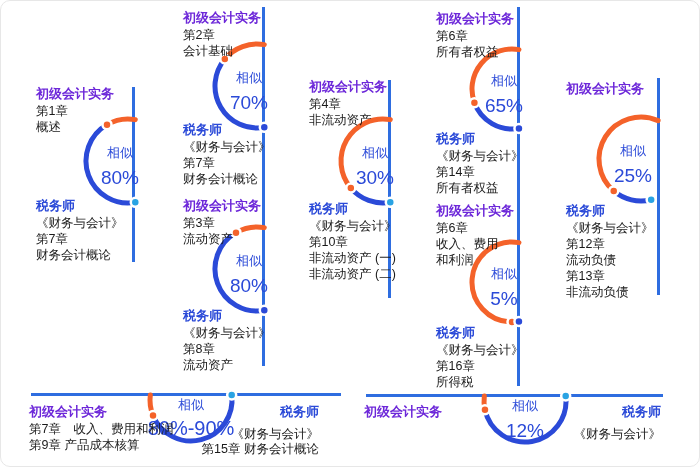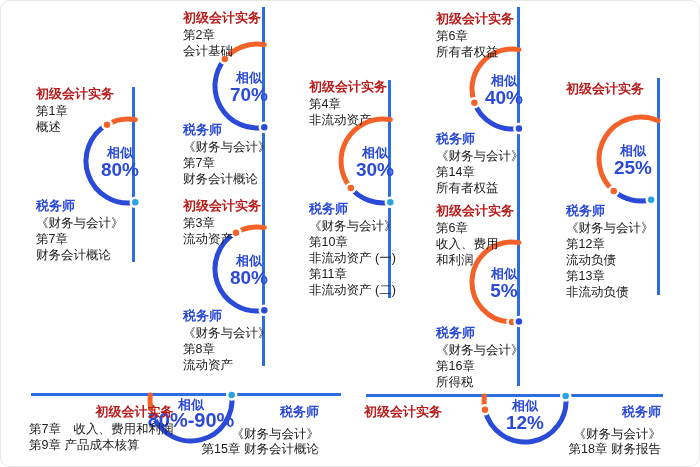--- a/index.html
+++ b/index.html
@@ -6,32 +6,32 @@
   .card {
     position:relative; width:700px; height:467px; box-sizing:border-box;
     background:#ffffff; border:1px solid #e7e7e7; border-radius:10px;
     overflow:hidden;
     font-family:"Liberation Sans","DejaVu Sans",sans-serif;
   }
   .vline { position:absolute; width:2.5px; background:#2E6DE0; z-index:1; }
   .hline { position:absolute; height:2.5px; background:#2E6DE0; z-index:1; }
   .tblock { position:absolute; z-index:3; font-size:12.5px; color:#1a1a1a; line-height:16px; white-space:nowrap; }
   .tblock .src { font-weight:bold; font-size:13px; line-height:18px; }
-  .orange { color:#b91c1c;text-align:right; }
+  .orange { color:#6d28d9; }
   .blue   { color:#2B4AD8; }
   .ln { line-height:16px; }
   .right { text-align:right; }
   .right .lines { margin-top:6px; line-height:15px; }
   .right .ln { line-height:15px; }
   .gauge { position:absolute; width:110px; height:110px; z-index:2; }
   .gauge svg { position:absolute; left:0; top:0; width:110px; height:110px; overflow:visible; }
   .sim { position:absolute; left:-8px; top:40px; width:110px; text-align:center;
-         color:#2B4AD8; font-weight:bold; z-index:3; }
+         color:#2B4AD8; font-weight:normal; z-index:3; }
   .sim-t { font-size:13px; line-height:14px; }
-  .sim-p { font-size:19px; line-height:20px; }
+  .sim-p { font-size:19px; line-height:20px;margin-top:8px; }
   .gauge.h .sim { left:0; top:53px; }
   .gauge.h .sim-t { line-height:14px; }
   .gauge.h.longpct .sim-p { font-size:20px; line-height:16px; }
 </style>
 </head>
 <body>
 
 <div class="card">
 
   <div class="vline" style="left:131px;top:86px;height:175px"></div>
@@ -144,42 +144,41 @@
       <div class="sim-t">相似</div>
       <div class="sim-p">30%</div>
     </div>
   </div>
   <div class="tblock" style="left:308px;top:199px">
     <div class="src blue">税务师</div>
     <div class="lines">
         <div class="ln">《财务与会计》</div>
         <div class="ln">第10章</div>
         <div class="ln">非流动资产 (一)</div>
-        <div class="ln">第11章</div>
         <div class="ln">非流动资产 (二)</div>
       </div>
   </div>
 
   <div class="tblock" style="left:435px;top:9px">
     <div class="src orange">初级会计实务</div>
     <div class="lines">
         <div class="ln">第6章</div>
         <div class="ln">所有者权益</div>
       </div>
   </div>
   <div class="gauge" style="left:456px;top:33px">
     <svg>
         <path d="M 61.945927106677196 15.607689879511675 A 40 40 0 0 0 17.412295168563666 68.68080573302676" fill="none" stroke="#F4622A" stroke-width="5" stroke-linecap="round"></path>
         <path d="M 17.412295168563666 68.68080573302676 A 40 40 0 0 0 61.94592710667722 94.39231012048832" fill="none" stroke="#2B4AD8" stroke-width="5" stroke-linecap="round"></path>
         <circle cx="17.412295168563666" cy="68.68080573302676" r="4.5" fill="#F4622A" stroke="#ffffff" stroke-width="2.5"></circle>
         <circle cx="61.94592710667722" cy="94.39231012048832" r="4.5" fill="#2B4AD8" stroke="#ffffff" stroke-width="2.5"></circle>
       </svg>
     <div class="sim">
       <div class="sim-t">相似</div>
-      <div class="sim-p">40%</div>
+      <div class="sim-p">65%</div>
     </div>
   </div>
   <div class="tblock" style="left:435px;top:129px">
     <div class="src blue">税务师</div>
     <div class="lines">
         <div class="ln">《财务与会计》</div>
         <div class="ln">第14章</div>
         <div class="ln">所有者权益</div>
       </div>
   </div>
@@ -278,17 +277,16 @@
       </svg>
     <div class="sim">
       <div class="sim-t">相似</div>
       <div class="sim-p">12%</div>
     </div>
   </div>
   <div class="tblock right" style="right:38px;top:402px">
     <div class="src blue">税务师</div>
     <div class="lines">
         <div class="ln">《财务与会计》</div>
-        <div class="ln">第18章 财务报告</div>
       </div>
   </div>
 
 </div>
 
 </body></html>

